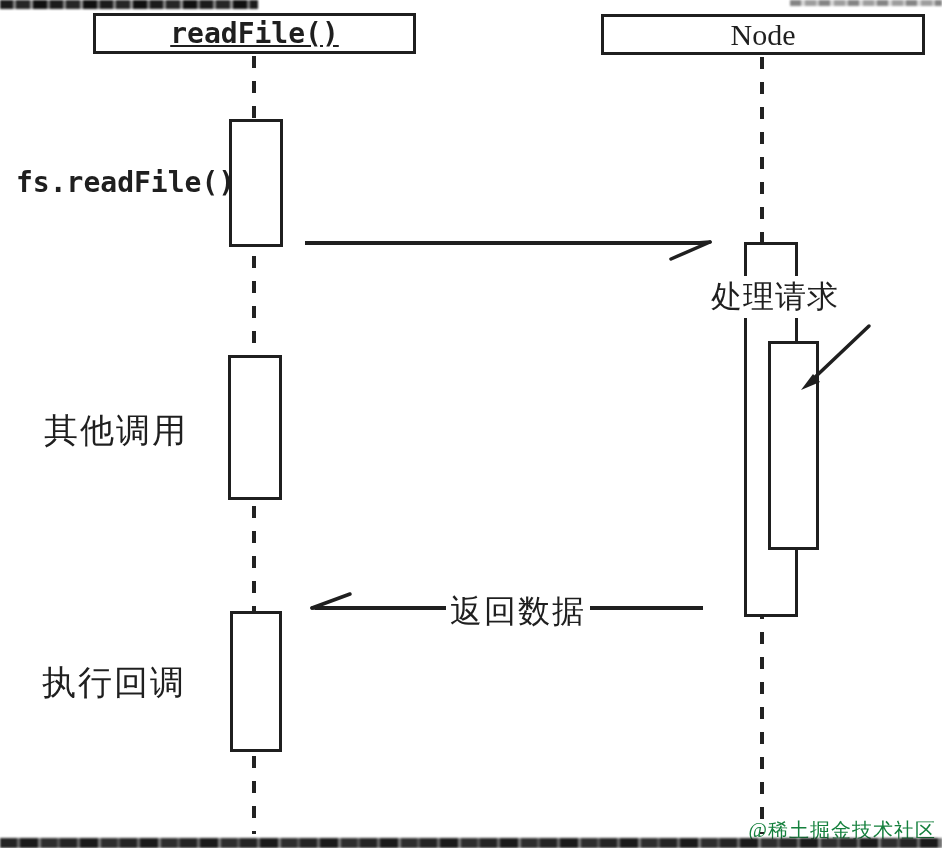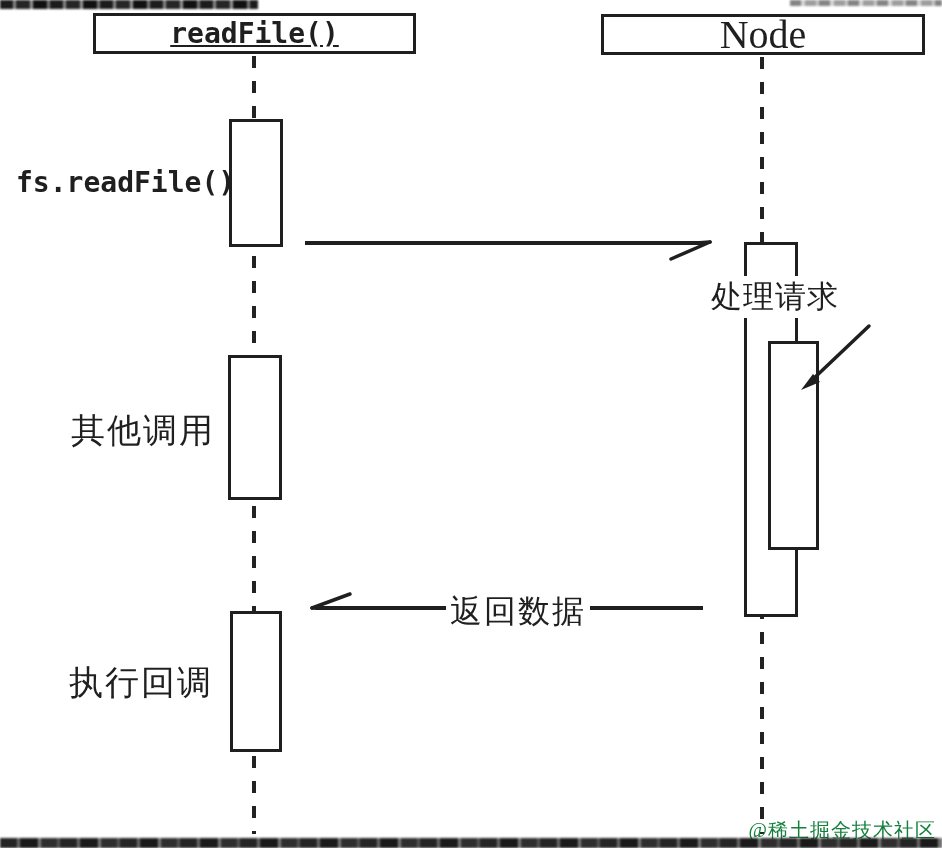--- a/index.html
+++ b/index.html
@@ -24,40 +24,40 @@
     position:absolute;height:41px;
     border:3px solid #1f1f1f;background:#fff;
     box-sizing:border-box;
     display:flex;align-items:center;justify-content:center;
     z-index:3;
   }
   .header-box.left{left:93px;top:13px;width:323px;
     font-family:"DejaVu Sans Mono","Liberation Mono",monospace;
     font-size:28px;font-weight:600;text-decoration:underline;}
   .header-box.right{left:601px;top:14px;width:324px;
-    font-size:40px;}
+    font-size:30px;}
   
   .act{
     position:absolute;border:3px solid #1f1f1f;background:#fff;
     box-sizing:border-box;z-index:2;
   }
   .act.a1{left:229px;top:119px;width:54px;height:128px;}
   .act.a2{left:228px;top:355px;width:54px;height:145px;}
   .act.a3{left:230px;top:611px;width:52px;height:141px;}
   .act.node-outer{left:744px;top:242px;width:54px;height:375px;}
   .act.node-inner{left:768px;top:341px;width:51px;height:209px;z-index:4;}
   
   .side-label{
     position:absolute;z-index:5;white-space:nowrap;
   }
   .side-label.mono{
     font-family:"DejaVu Sans Mono","Liberation Mono",monospace;
     font-size:28px;font-weight:600;
   }
-  .side-label.cjk{font-size:34px;letter-spacing:2px;margin-left:27px;}
+  .side-label.cjk{font-size:34px;letter-spacing:2px;}
   .lbl-fsread{left:16px;top:166px;}
   .lbl-other{left:44px;top:408px;}
   .lbl-exec{left:42px;top:660px;}
   
   .lbl-process{
     position:absolute;left:708px;top:276px;z-index:6;
     font-size:31px;letter-spacing:1px;
     background:#fff;padding:0 3px;white-space:nowrap;
   }
   

